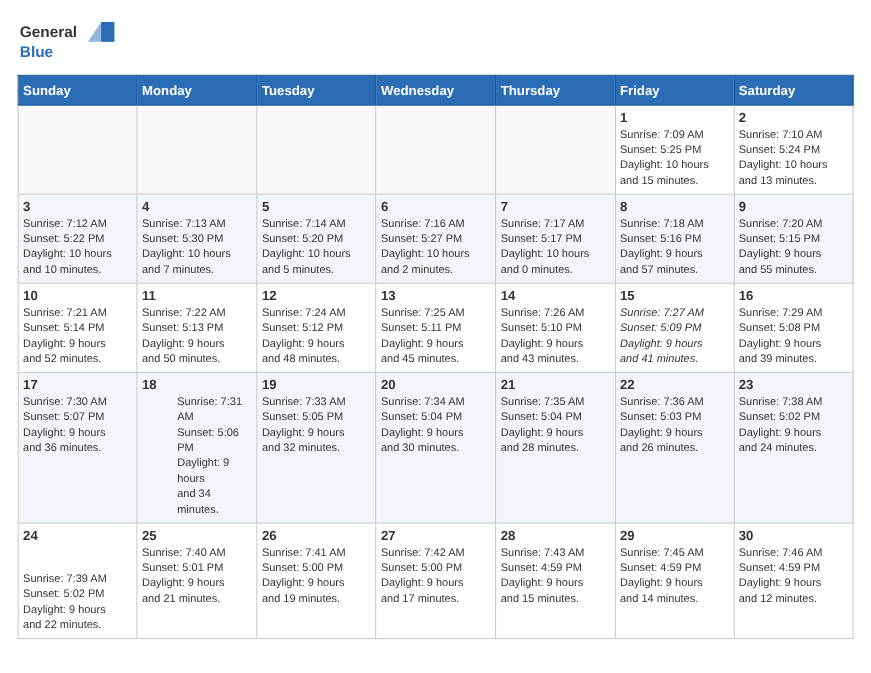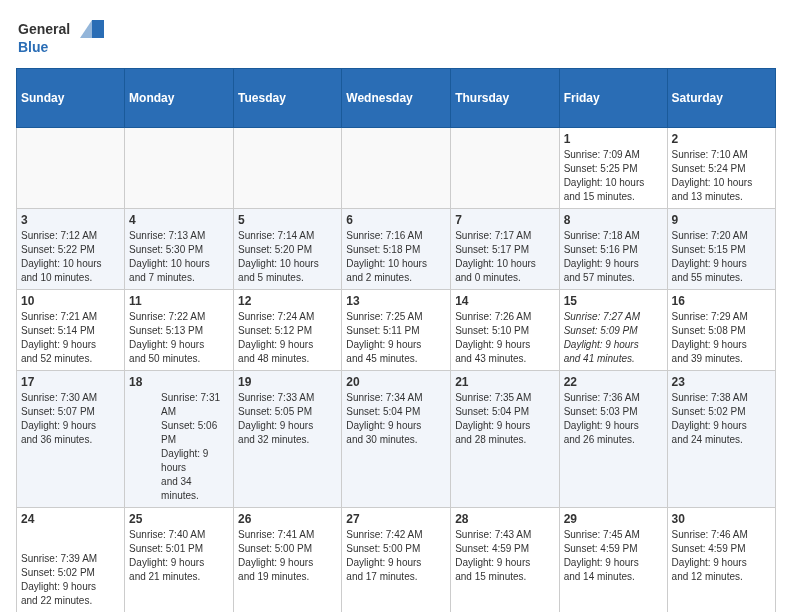--- a/index.html
+++ b/index.html
@@ -36,21 +36,21 @@
     .calendar {
       width: 100%;
       border-collapse: collapse;
       border: 1px solid #ccc;
     }
     .calendar th {
       background: #2a6db5;
       color: #fff;
       font-size: 12px;
       font-weight: bold;
-      padding: 22px 4px;
+      padding: 6px 4px;
       text-align: left;
       border: 1px solid #1a5a9a;
     }
     .calendar td {
       vertical-align: top;
       border: 1px solid #ccc;
       padding: 4px;
       width: 110px;
       min-height: 80px;
       background: #fff;
@@ -148,21 +148,21 @@
         <td>
           <span class="day-num">5</span>
           <div class="day-info" style="white-space: pre-line;">Sunrise: 7:14 AM
 Sunset: 5:20 PM
 Daylight: 10 hours
 and 5 minutes.</div>
         </td>
         <td>
           <span class="day-num">6</span>
           <div class="day-info" style="white-space: pre-line;">Sunrise: 7:16 AM
-Sunset: 5:18 PM
+Sunset: 5:27 PM
 Daylight: 10 hours
 and 2 minutes.</div>
         </td>
         <td>
           <span class="day-num">7</span>
           <div class="day-info" style="white-space: pre-line;">Sunrise: 7:17 AM
 Sunset: 5:17 PM
 Daylight: 10 hours
 and 0 minutes.</div>
         </td>

